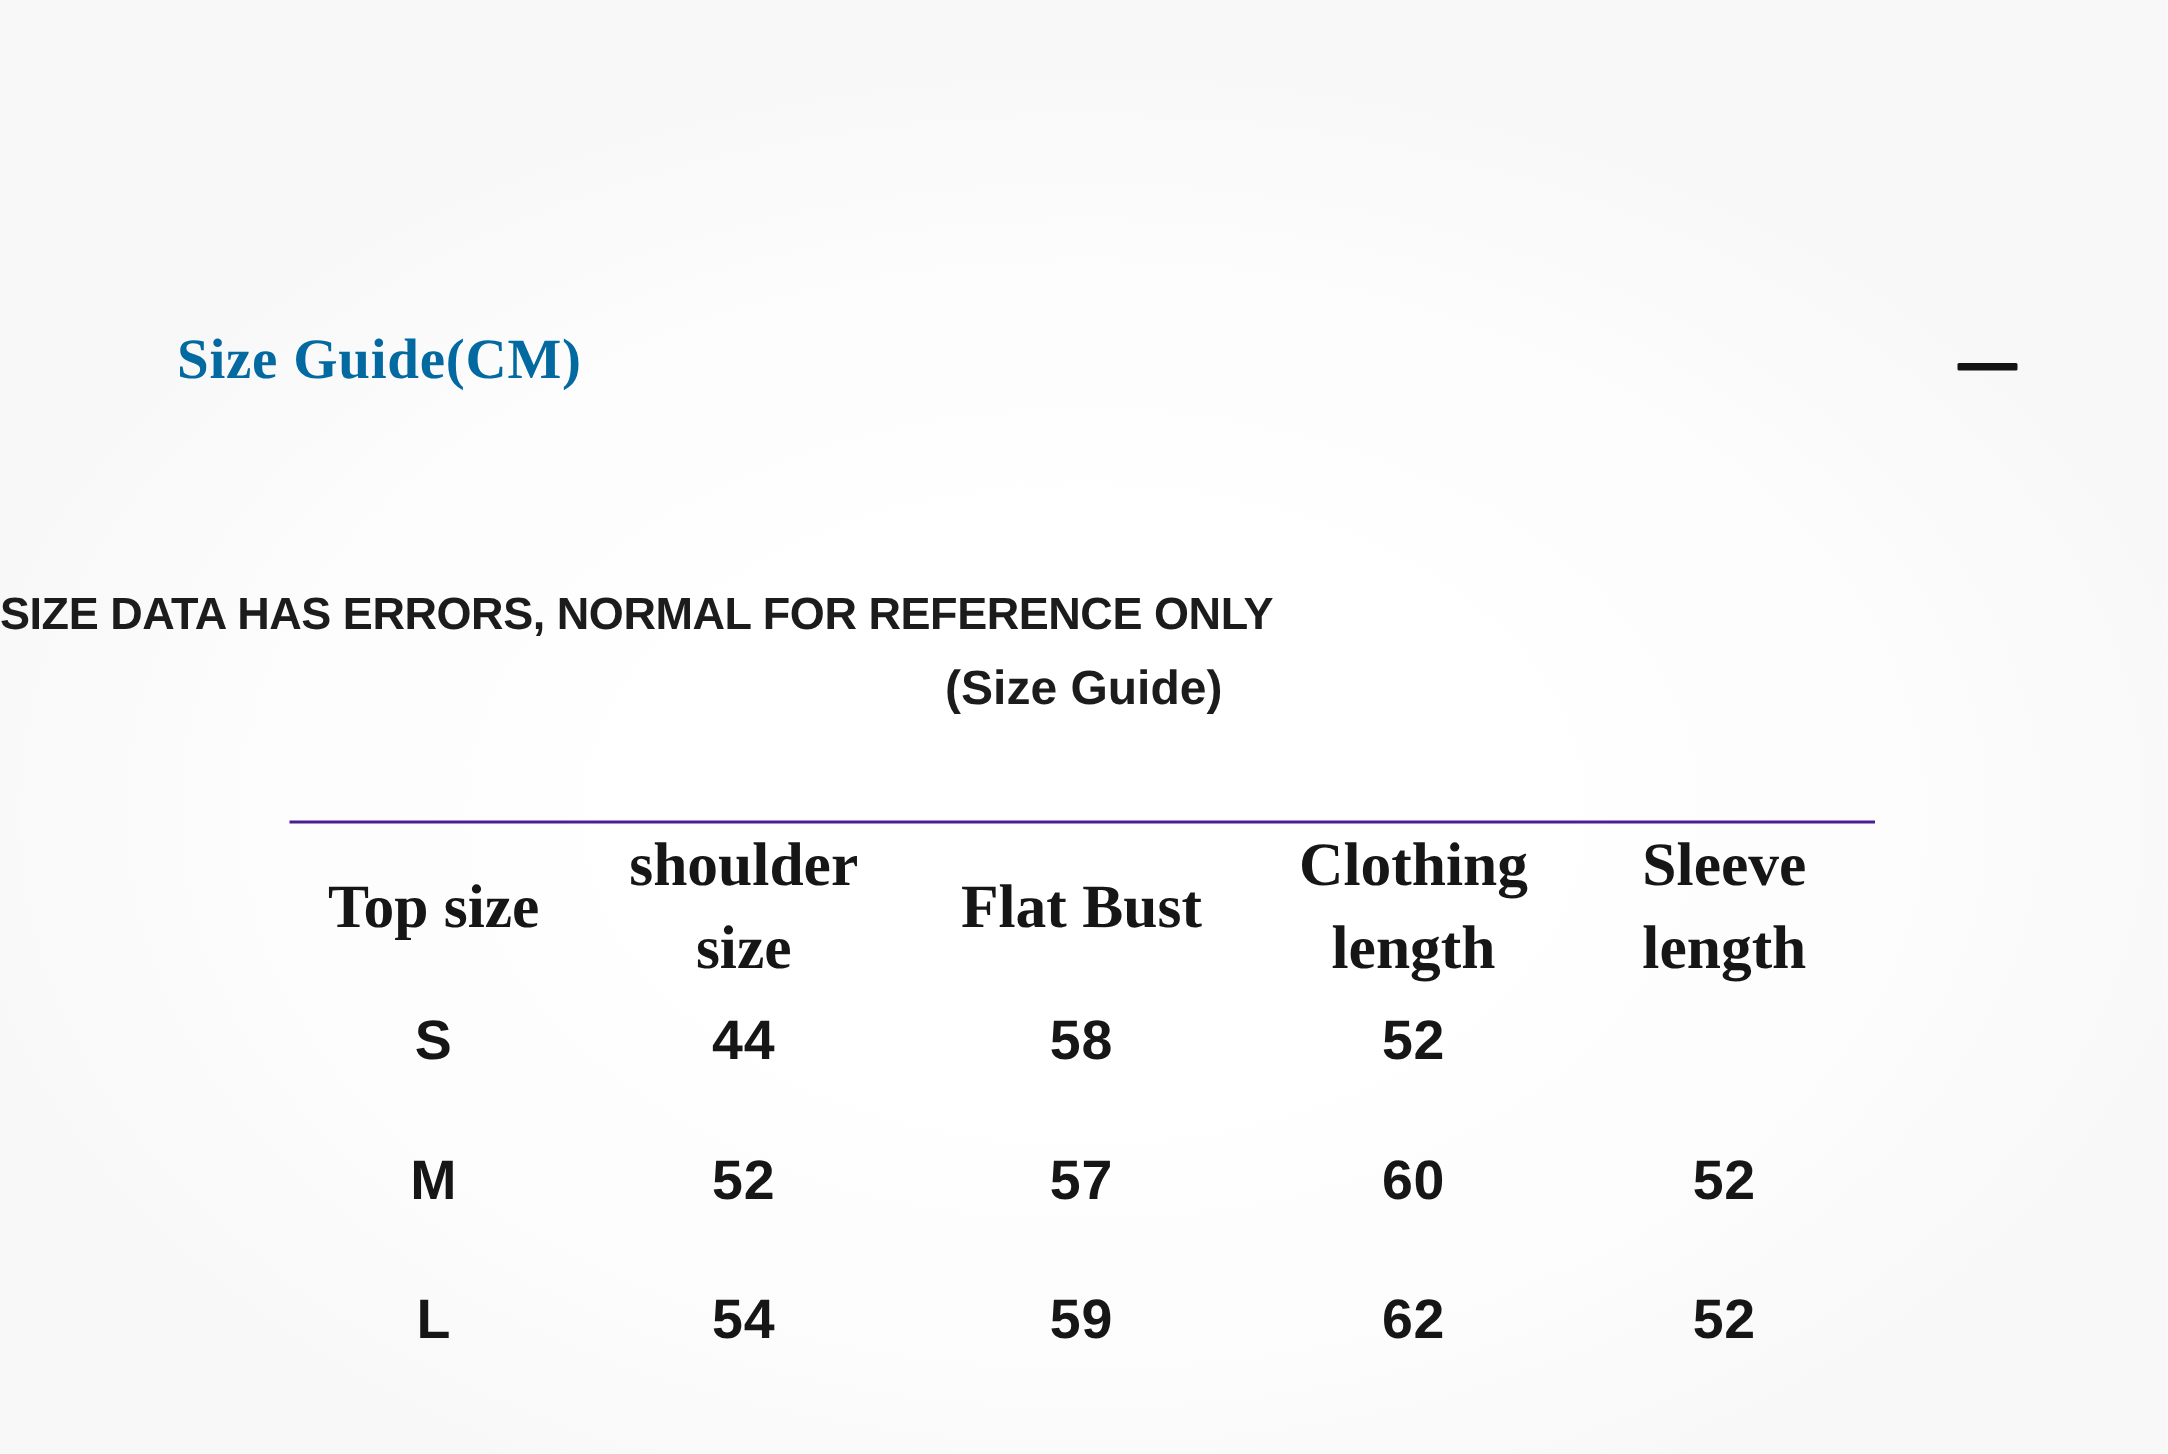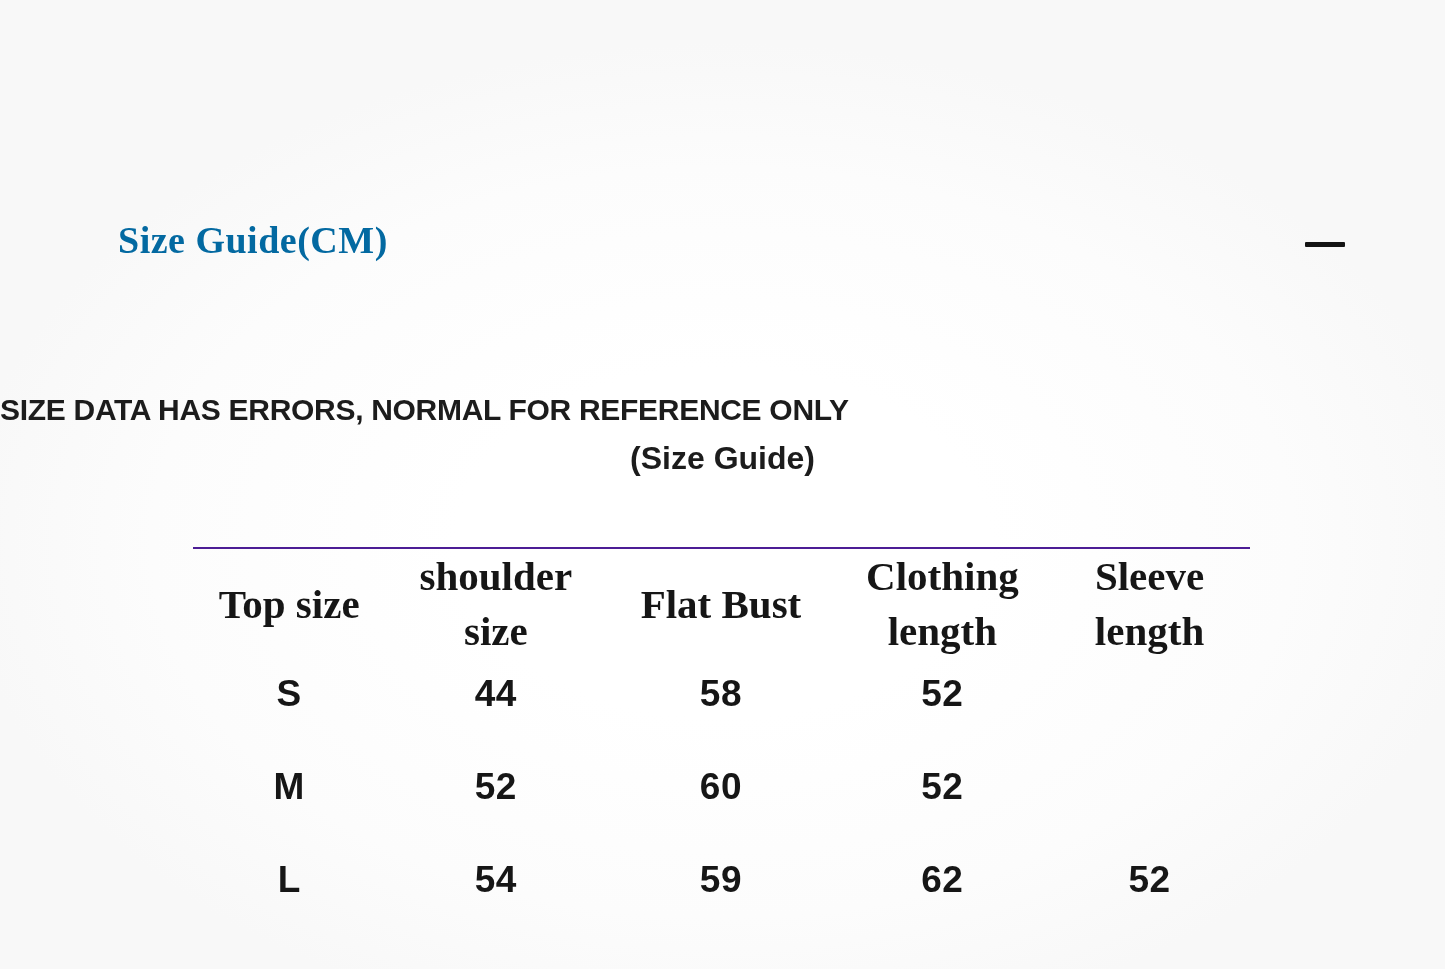--- a/index.html
+++ b/index.html
@@ -97,20 +97,21 @@
     <div class="grid-row data-row">
       <div class="data-cell">S</div>
       <div class="data-cell">44</div>
       <div class="data-cell">58</div>
       <div class="data-cell">52</div>
     </div>
 
     <div class="grid-row data-row">
       <div class="data-cell">M</div>
       <div class="data-cell">52</div>
+      <div class="data-cell">57</div>
       <div class="data-cell">60</div>
       <div class="data-cell">52</div>
     </div>
 
     <div class="grid-row data-row">
       <div class="data-cell">L</div>
       <div class="data-cell">54</div>
       <div class="data-cell">59</div>
       <div class="data-cell">62</div>
       <div class="data-cell">52</div>

